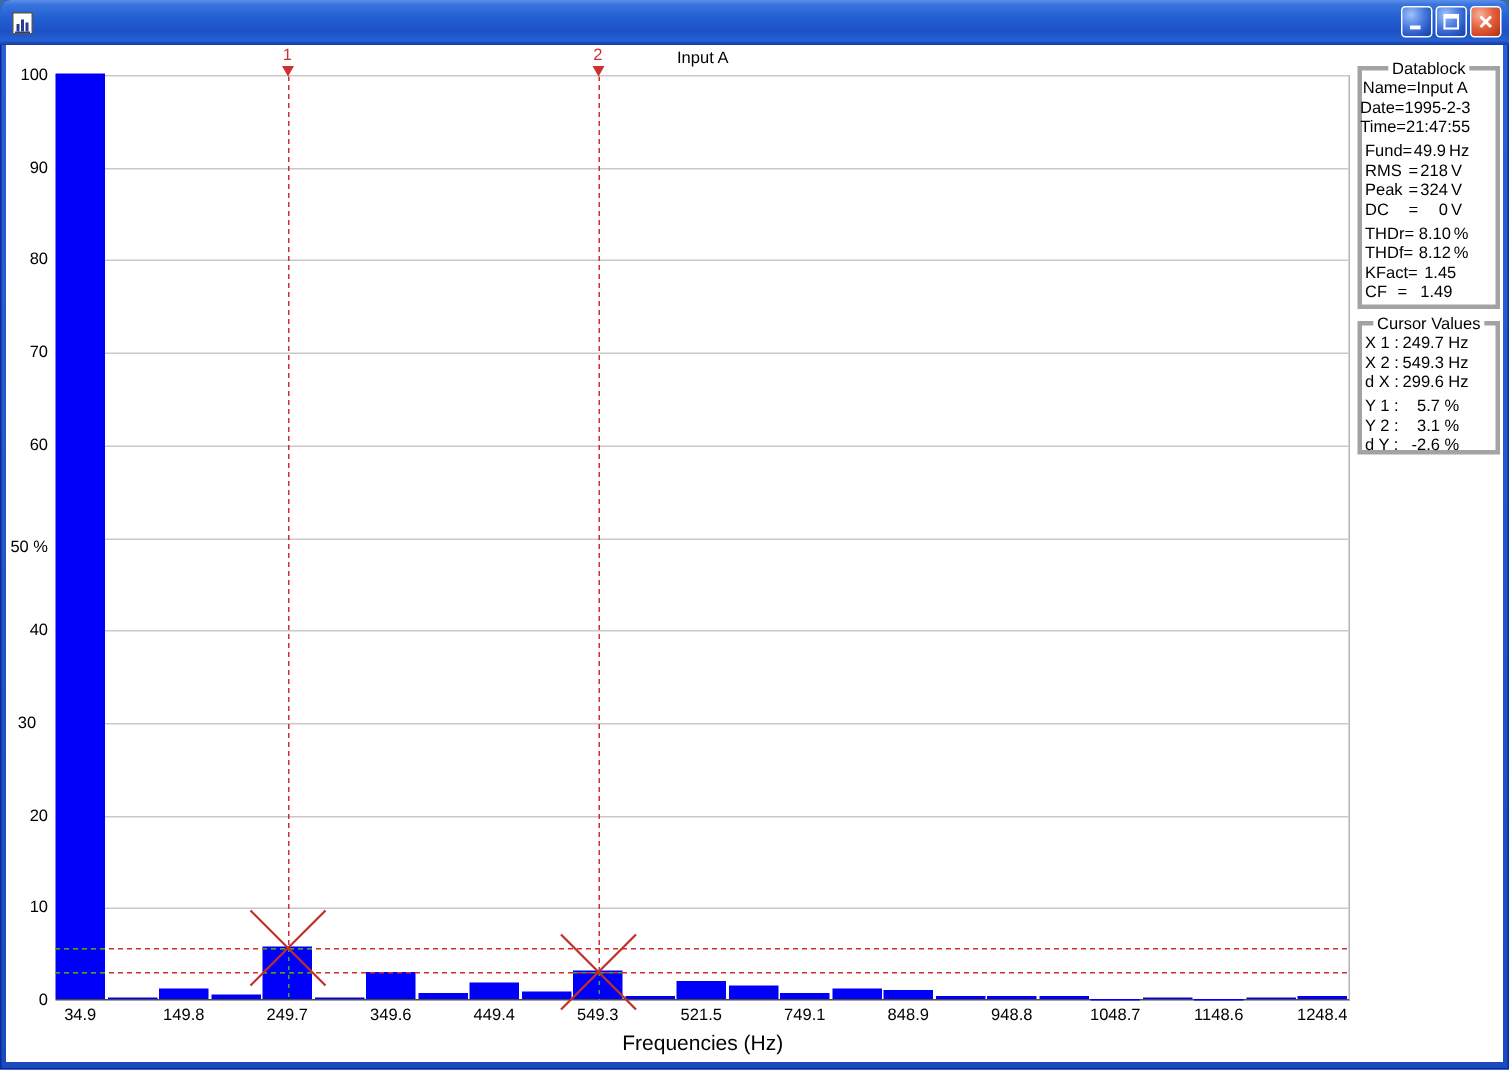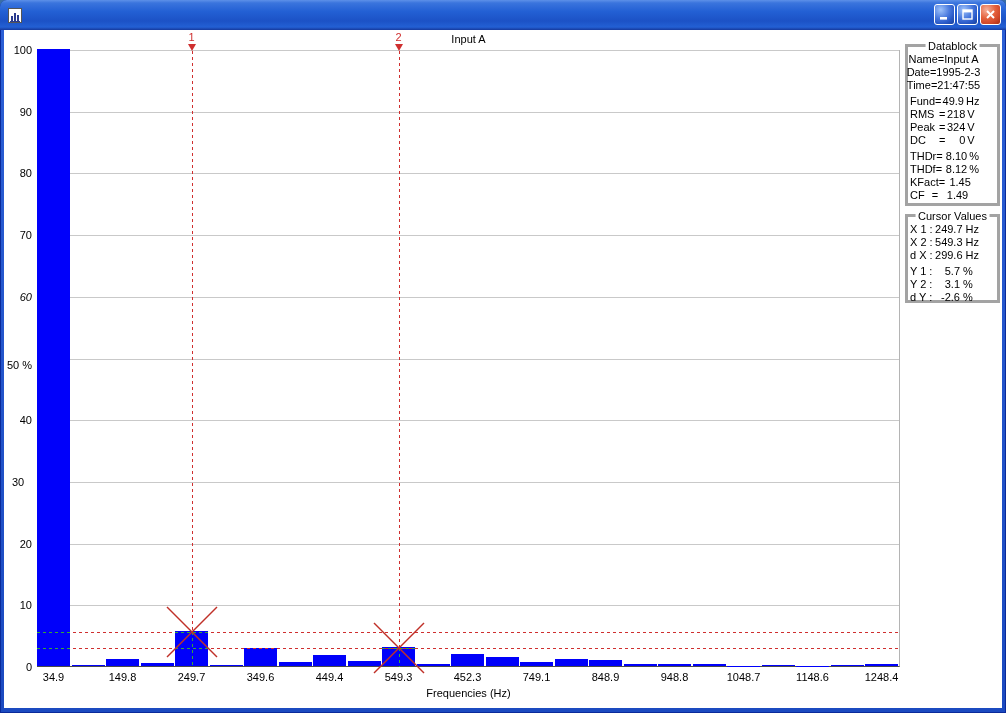--- a/index.html
+++ b/index.html
@@ -39,21 +39,21 @@
   }
 
   
   .plot{
     position:absolute; left:33px; top:20px; width:863px; height:617px;
     border-bottom:1px solid #4a4a4a; border-right:1px solid #b4b4b4;
   }
   .gridline{ position:absolute; left:0; width:100%; height:1px; background:#c9c9c9; z-index:0; }
   .bar{ position:absolute; bottom:0; z-index:1; }
   .chart-title{ position:absolute; left:33px; top:3px; width:863px; text-align:center; font-size:11px; color:#000; }
-  .xaxis-title{ position:absolute; left:33px; top:657px; width:863px; text-align:center; font-size:11px; color:#000; }
+  .xaxis-title{ position:absolute; left:33px; top:657px; width:863px; text-align:center; font-size:14px; color:#000; }
   .ylabel{ position:absolute; left:0; width:28px; text-align:right; font-size:11px; color:#000; line-height:12px; }
   .xlabel{ position:absolute; width:60px; text-align:center; font-size:11px; color:#000; top:641px; }
   .hdash,.vdash{ position:absolute; }
   .tri{ position:absolute; width:0; height:0; border-left:4px solid transparent;
         border-right:4px solid transparent; z-index:5; }
   .cur-label{ position:absolute; width:16px; text-align:center; font-size:11px; z-index:5; }
   .xmark{ position:absolute; z-index:6; }
 
   
   .panel{
@@ -109,21 +109,21 @@
 
   <div class="client">
     <div class="chart-title">Input A</div>
     <div id="ylabels">
         <div class="ylabel" style="top: 631px;">0</div>
         <div class="ylabel" style="top: 569.3px;">10</div>
         <div class="ylabel" style="top: 507.6px;">20</div>
         <div class="ylabel" style="top: 445.9px; text-align: center;">30</div>
         <div class="ylabel" style="top: 384.2px;">40</div>
         <div class="ylabel" style="top: 329px;">50 %</div>
-        <div class="ylabel" style="top: 260.8px; font-style: italic;">60</div>
+        <div class="ylabel" style="top: 260.8px;">60</div>
         <div class="ylabel" style="top: 199.1px;">70</div>
         <div class="ylabel" style="top: 137.4px;">80</div>
         <div class="ylabel" style="top: 75.7px;">90</div>
         <div class="ylabel" style="top: 14px;">100</div>
       </div>
     <div class="plot" id="plot">
         <div class="gridline" style="top: 555.3px;"></div>
         <div class="gridline" style="top: 493.6px;"></div>
         <div class="gridline" style="top: 431.9px;"></div>
         <div class="gridline" style="top: 370.2px;"></div>
@@ -182,21 +182,21 @@
     <line x1="53" y1="3" x2="3" y2="53" stroke="#c03028" stroke-width="1.5"></line>
           </svg></div>
       </div>
     <div id="xlabels">
         <div class="xlabel" style="left: 19.5px;">34.9</div>
         <div class="xlabel" style="left: 88.5px;">149.8</div>
         <div class="xlabel" style="left: 157.5px;">249.7</div>
         <div class="xlabel" style="left: 226.5px;">349.6</div>
         <div class="xlabel" style="left: 295.5px;">449.4</div>
         <div class="xlabel" style="left: 364.5px;">549.3</div>
-        <div class="xlabel" style="left: 433.5px;">452.3</div>
+        <div class="xlabel" style="left: 433.5px;">521.5</div>
         <div class="xlabel" style="left: 502.5px;">749.1</div>
         <div class="xlabel" style="left: 571.5px;">848.9</div>
         <div class="xlabel" style="left: 640.5px;">948.8</div>
         <div class="xlabel" style="left: 709.5px;">1048.7</div>
         <div class="xlabel" style="left: 778.5px;">1148.6</div>
         <div class="xlabel" style="left: 847.5px;">1248.4</div>
       </div>
     <div class="xaxis-title">Frequencies (Hz)</div>
 
     <div class="panel" style="top:14px; height:162px;">

